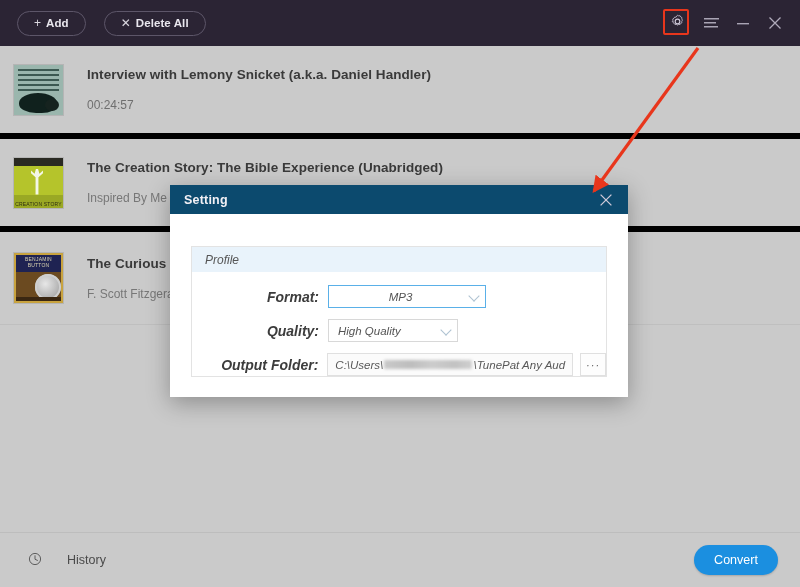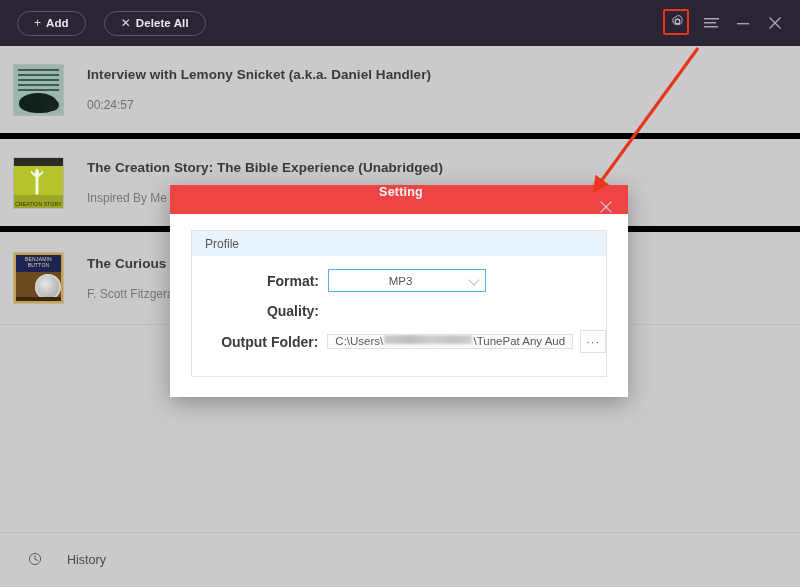--- a/index.html
+++ b/index.html
@@ -191,38 +191,38 @@
 
   
   .dialog {
     position: absolute; left: 170px; top: 185px;
     width: 458px; height: 212px;
     background: #ffffff;
     box-shadow: 0 6px 22px rgba(0,0,0,.30);
   }
   .dlg-head {
     height: 29px;
-    background: #ef4444;
+    background: #0c4a6e;
     display: flex; align-items: center;
     padding: 0 10px 0 14px;
-    flex-direction: column;
   }
   .dlg-title {
     color: #f2f0f5; font-size: 12.5px; font-weight: bold;
     letter-spacing: .2px;
   }
   .dlg-close {
     margin-left: auto;
     width: 24px; height: 24px;
     display: flex; align-items: center; justify-content: center;
     color: #cfc9d8; cursor: pointer;
   }
   .dlg-body {
-    padding: 16px 21px 20px 21px;
+    padding: 32px 21px 20px 21px;
     height: calc(100% - 29px);
+    font-style: italic;
   }
   .panel {
     border: 1px solid #e3e3e3;
     height: 100%;
     background: #fff;
   }
   .panel-head {
     height: 25px;
     background: #e9f3fb;
     display: flex; align-items: center;
@@ -258,24 +258,24 @@
     width: 8px; height: 8px;
     margin-top: -5px;
     border-right: 1.4px solid #9fb7c9;
     border-bottom: 1.4px solid #9fb7c9;
     transform: rotate(45deg);
     opacity: .85;
   }
   .sel-format { width: 158px; justify-content: center; }
   .sel-quality { width: 130px; }
   .pathbox {
-    width: 247px; height: 15px;
+    width: 247px; height: 23px;
     border: 1px solid #e0e0e0;
     background: #fbfbfb;
-    display: flex; align-items: flex-start;
+    display: flex; align-items: center;
     padding: 0 7px;
     font-size: 11.5px; color: #585858;
     overflow: hidden; white-space: nowrap;
     cursor: text;
   }
   .redact {
     display: inline-block;
     width: 96px; height: 9px;
     margin: 0 1px;
     background: linear-gradient(90deg,#c9c9c9,#bdbdbd 30%,#cccccc 55%,#c2c2c2 80%,#cfcfcf);
@@ -403,20 +403,23 @@
   <div class="bottombar">
     <div class="history">
       <span>
         <svg width="14" height="14" viewBox="0 0 16 16">
           <circle cx="8" cy="8" r="6.4" fill="none" stroke="#5a5a5a" stroke-width="1.1"></circle>
           <path d="M8 4.3V8.3 L10.8 9.6" stroke="#5a5a5a" stroke-width="1.1" fill="none" stroke-linecap="round"></path>
         </svg>
       </span>
       <span>History</span>
     </div>
+    <div class="convert">
+      <span>Convert</span>
+    </div>
   </div>
 
   <div class="dialog">
     <div class="dlg-head">
       <span class="dlg-title">Setting</span>
       <span class="dlg-close">
         <svg width="14" height="14" viewBox="0 0 14 14">
           <path d="M1.6 1.6 L12.4 12.4 M12.4 1.6 L1.6 12.4" stroke="#cfc9d8" stroke-width="1.3" fill="none"></path>
         </svg>
       </span>
@@ -429,20 +432,24 @@
           <div class="frow">
             <div class="flabel">Format:</div>
             <div class="select focus sel-format">
               <span>MP3</span>
               <span class="cv"></span>
             </div>
           </div>
 
           <div class="frow">
             <div class="flabel">Quality:</div>
+            <div class="select sel-quality">
+              <span>High Quality</span>
+              <span class="cv"></span>
+            </div>
           </div>
 
           <div class="frow">
             <div class="flabel">Output Folder:</div>
             <div class="pathbox">
               <span>C:\Users\</span>
               <span class="redact"></span>
               <span>\TunePat Any Aud</span>
             </div>
             <div class="browse">

